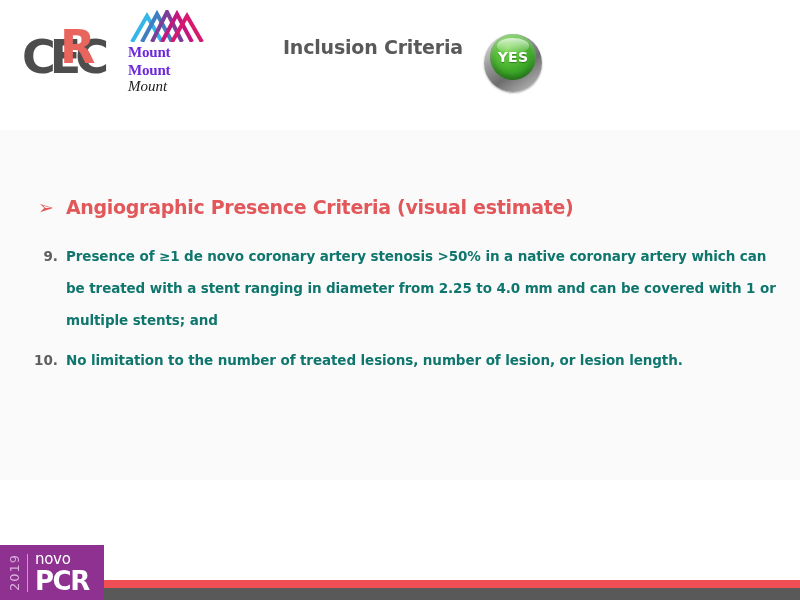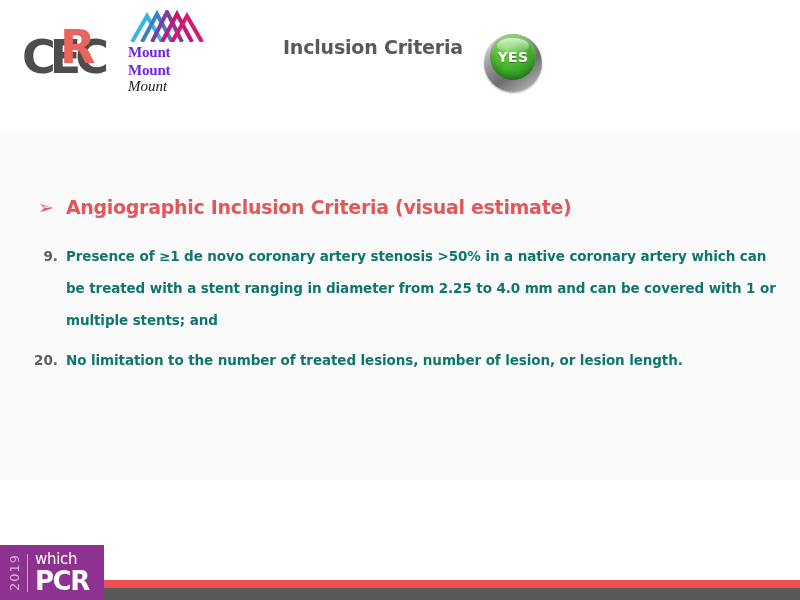--- a/index.html
+++ b/index.html
@@ -308,40 +308,40 @@
       <span class="yes-label">YES</span>
     </div>
   </div>
 
 </div>
 
 <div class="content">
 
   <div class="section-heading">
     <span class="arrow-bullet">➢</span>
-    <span class="heading-text">Angiographic Inclusion Criteria (visual estimate)</span>
+    <span class="heading-text">Angiographic Presence Criteria (visual estimate)</span>
   </div>
 
   <div class="list">
     <div class="list-item">
       <div class="item-num">9.</div>
       <div class="item-text">Presence of ≥1 de novo coronary artery stenosis &gt;50% in a native coronary artery which can be treated with a stent ranging in diameter from 2.25 to 4.0 mm and can be covered with 1 or multiple stents; and</div>
     </div>
     <div class="list-item">
-      <div class="item-num">20.</div>
+      <div class="item-num">10.</div>
       <div class="item-text">No limitation to the number of treated lesions, number of lesion, or lesion length.</div>
     </div>
   </div>
 </div>
 
 <div class="footer-white"></div>
 
 <div class="europcr-logo">
   <div class="europcr-year">2019</div>
   <div class="europcr-divider"></div>
   <div class="europcr-words">
-    <span class="europcr-euro">which</span>
+    <span class="europcr-euro">novo</span>
     <span class="europcr-pcr">PCR</span>
   </div>
 </div>
 
 <div class="bar-red"></div>
 <div class="bar-gray"></div>
 
 </body></html>

